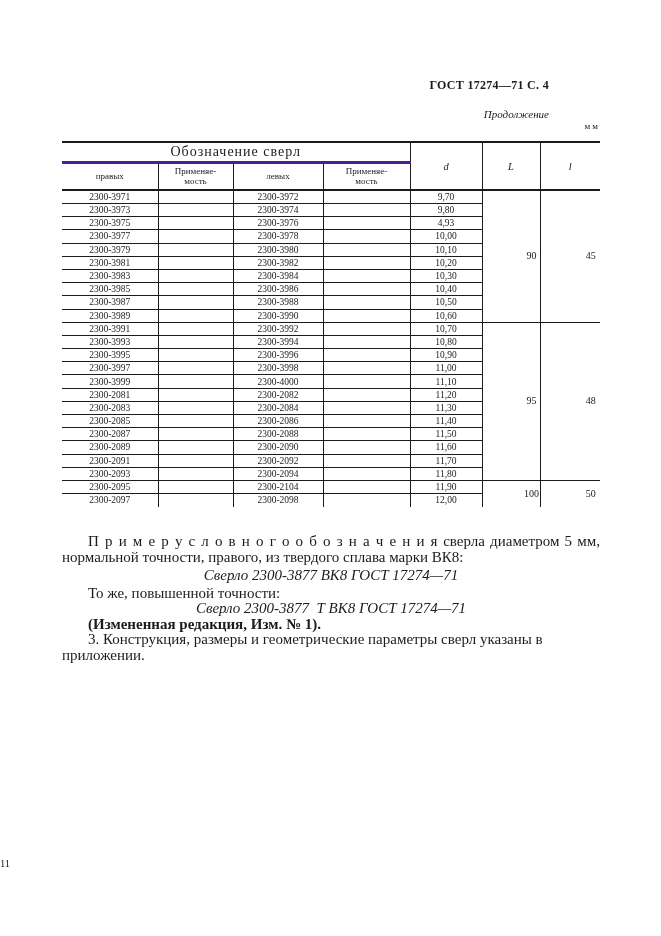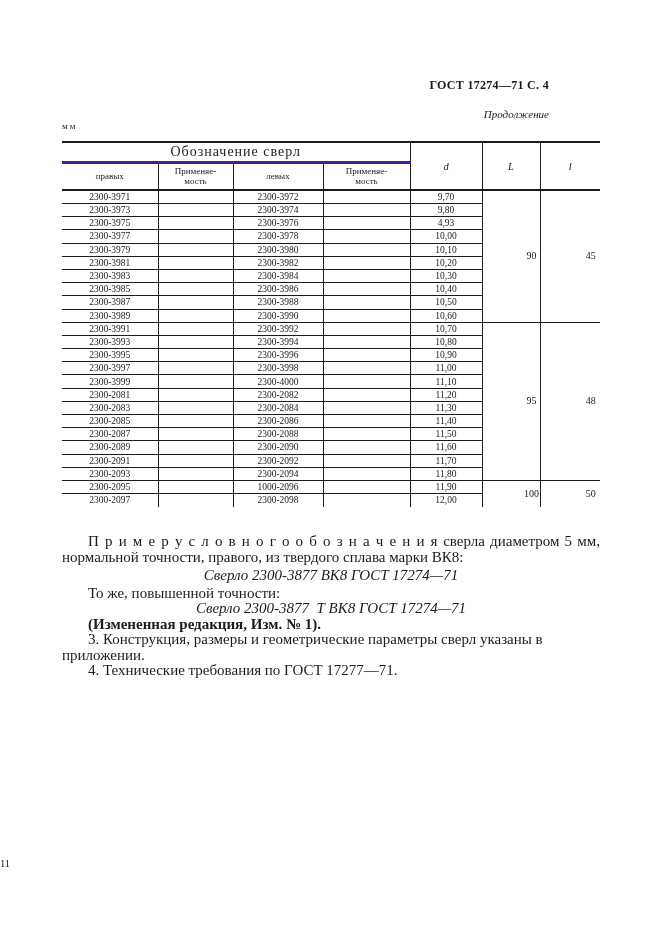--- a/index.html
+++ b/index.html
@@ -15,21 +15,21 @@
   .doc-ref {
     position:absolute; top:78px; right:61px;
     font-weight:bold; font-size:12px; letter-spacing:0.3px;
   }
   .continuation {
     position:absolute; top:108px; right:61px;
     font-style:italic; font-size:11px;
   }
   .units {
     position:absolute; top:121px; left:62px; width:538px;
-    text-align:left; font-size:9px; letter-spacing:2px;
+    text-align:right; font-size:9px; letter-spacing:2px;
   }
   .table-wrap { position:absolute; top:141px; left:62px; }
   table.gtable {
     border-collapse:collapse; table-layout:fixed;
     width:538px;
     border-top:2px solid #1b1b1b;
     font-size:9.5px;
   }
   .gtable th, .gtable td {
     padding:0; text-align:center; vertical-align:middle;
@@ -269,21 +269,21 @@
           <tr>
             <td>2300-2093</td>
             <td></td>
             <td>2300-2094</td>
             <td></td>
             <td>11,80</td>
           </tr>
           <tr>
             <td>2300-2095</td>
             <td></td>
-            <td>1000-2096</td>
+            <td>2300-2104</td>
             <td></td>
             <td>11,90</td>
             <td rowspan="2" class="merge last">100</td>
             <td rowspan="2" class="merge last">50</td>
           </tr>
           <tr class="lastrow">
             <td>2300-2097</td>
             <td></td>
             <td>2300-2098</td>
             <td></td>
@@ -293,18 +293,17 @@
     </table>
   </div>
 
   <div class="notes">
     <div class="para"><span class="sp">П р и м е р  у с л о в н о г о  о б о з н а ч е н и я</span> <span>сверла  диаметром 5 мм, нормальной точности, правого, из твердого сплава марки ВК8:</span></div>
     <div class="center-it d1">Сверло 2300-3877 ВК8 ГОСТ 17274—71</div>
     <div class="ind tozhe">То же, повышенной точности:</div>
     <div class="center-it">Сверло 2300-3877  Т ВК8 ГОСТ 17274—71</div>
     <div class="ind bold">(Измененная редакция, Изм. № 1).</div>
     <div class="ind">3. Конструкция, размеры и геометрические параметры сверл указаны в приложении.</div>
-    <div class="ind">4. Технические требования  по ГОСТ 17277—71.</div>
   </div>
 
   <div class="page-num">11</div>
 
 </div>
 
 </body></html>

